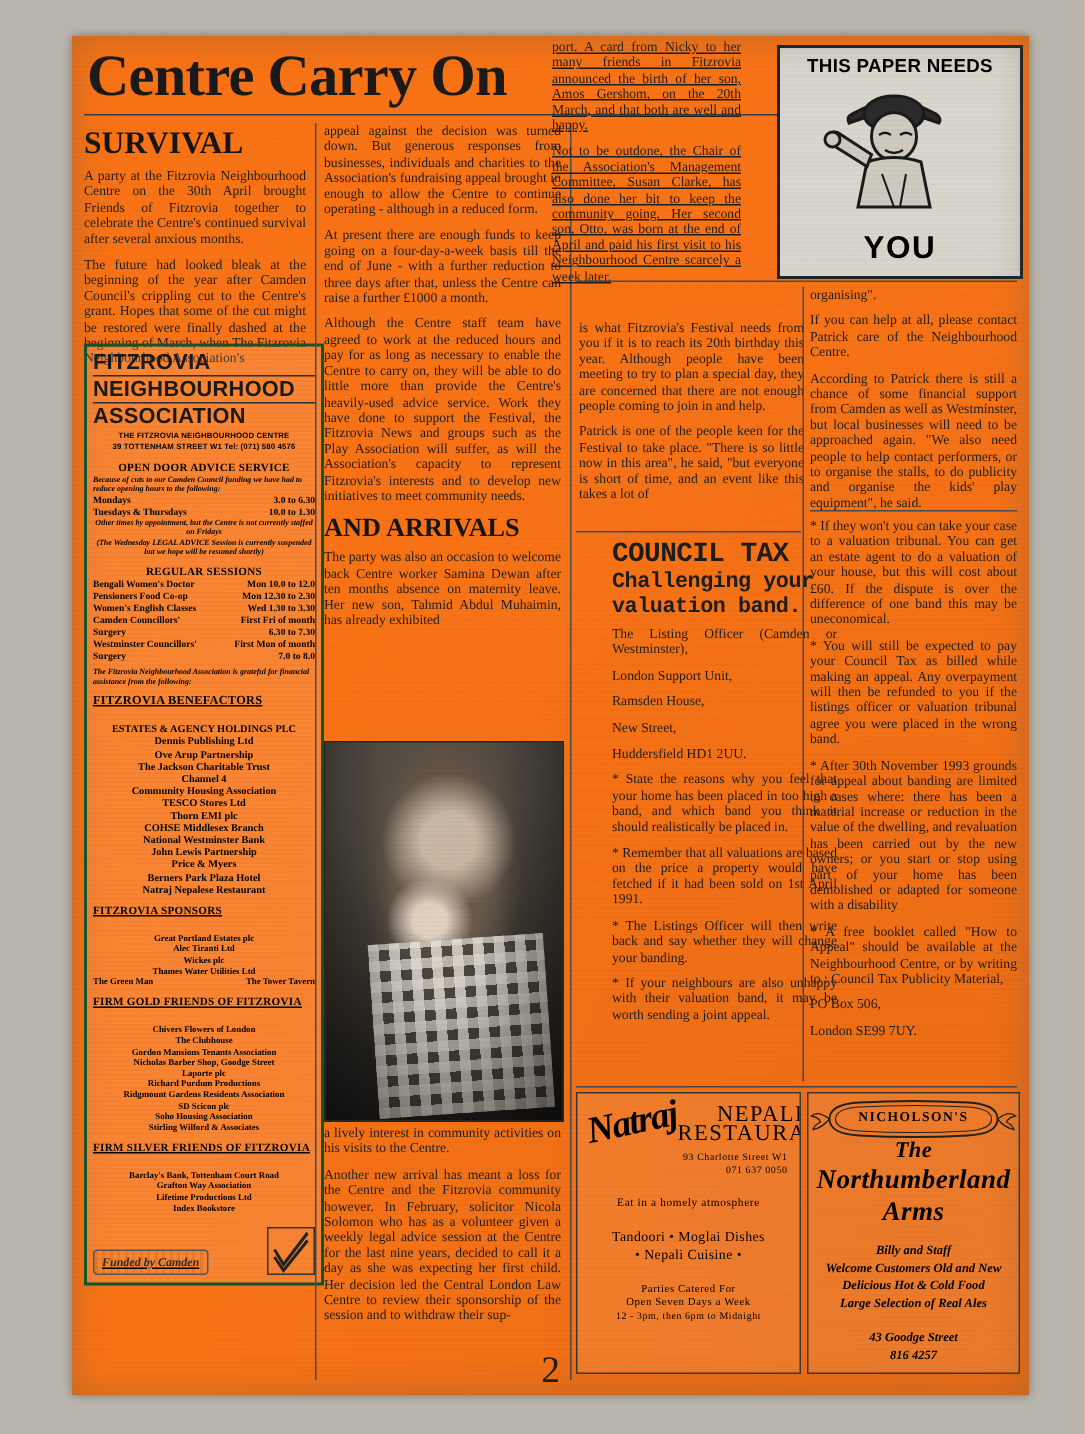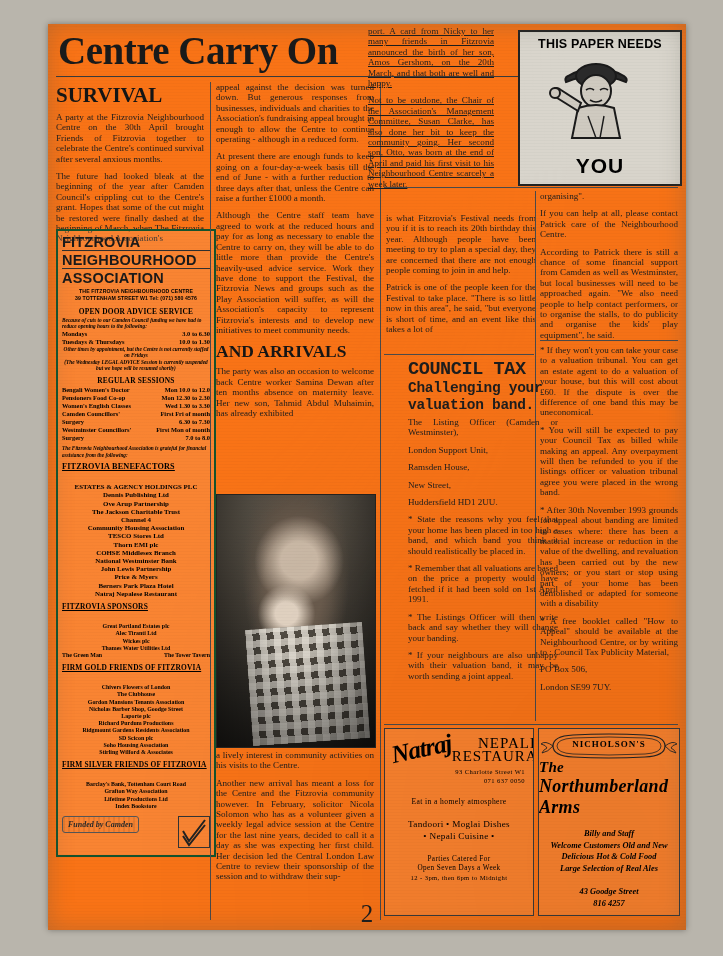--- a/index.html
+++ b/index.html
@@ -60,21 +60,21 @@
   .fna-it{font-style:italic;font-weight:bold;font-size:5.3px;line-height:6.4px;text-align:center;}
   .fna-it.left{text-align:left;}
   .row{display:flex;justify-content:space-between;font-weight:bold;font-size:6.4px;line-height:8px;}
   .row span:last-child{text-align:right;}
   .ben-h{text-align:left;font-weight:bold;font-size:8.2px;letter-spacing:.2px;
     text-decoration:underline;margin:4px 0 12px;}
   .ben-h.small{font-size:7.4px;}
   .ben-item{text-align:center;font-weight:bold;font-size:6.9px;line-height:8.2px;}
   .ben-item.tiny{font-size:5.9px;line-height:7.2px;font-weight:bold;}
   .two{display:flex;justify-content:space-between;font-weight:bold;font-size:5.9px;line-height:7.2px;}
-  .logos{display:flex;align-items:flex-start;justify-content:space-between;margin-top:6px;height:34px;}
+  .logos{display:flex;align-items:flex-end;justify-content:space-between;margin-top:6px;height:34px;text-decoration:underline;}
   .camden{font-family:"Liberation Serif",serif;font-style:italic;font-weight:bold;font-size:8px;
     color:#2a2a2a;border:1px solid #555;border-radius:3px;padding:3px 5px;
     background:repeating-linear-gradient(90deg,rgba(0,0,0,.08) 0 2px,rgba(0,0,0,0) 2px 5px);}
   .tickbox{width:30px;height:30px;border:1px solid #333;position:relative;}
   .tickbox svg{position:absolute;left:1px;top:0px;}
 
   
   .photo{position:absolute;left:168px;top:470px;width:158px;height:252px;
     background:#3a3732;overflow:hidden;border:1px solid #262320;}
   .photo .inner{position:absolute;inset:0;
@@ -112,21 +112,21 @@
     font-size:14.5px;line-height:17px;letter-spacing:-.3px;}
 
   
   .ad{position:absolute;border:1px solid #3a3a3a;overflow:hidden;background:rgba(255,255,255,.10);}
   .natraj-script{font-family:"Liberation Serif",serif;font-style:italic;font-weight:bold;
     font-size:25px;letter-spacing:-1px;transform:rotate(-12deg);display:inline-block;}
   .ad-cap{font-family:"Liberation Serif",serif;font-size:15px;line-height:13px;letter-spacing:1px;}
   .ad-sm{font-family:"Liberation Serif",serif;font-size:6.6px;line-height:9px;letter-spacing:.4px;}
   .ad-md{font-family:"Liberation Serif",serif;font-size:9.2px;line-height:12px;letter-spacing:.3px;}
   .nb-title{font-family:"Liberation Serif",serif;font-style:italic;font-weight:bold;
-    text-align:left;letter-spacing:.3px;}
+    text-align:center;letter-spacing:.3px;}
   .nb-line{font-family:"Liberation Serif",serif;font-style:italic;font-weight:bold;
     font-size:8.4px;line-height:11.5px;text-align:center;}
   .nicholsons{font-family:"Liberation Serif",serif;font-weight:bold;font-size:9px;
     letter-spacing:1px;text-align:center;}
 
   .pagenum{position:absolute;left:0;right:0;bottom:2px;text-align:center;
     font-family:"Liberation Serif",serif;font-size:25px;color:#1d1d1d;}
 </style>
 </head>
 <body>

